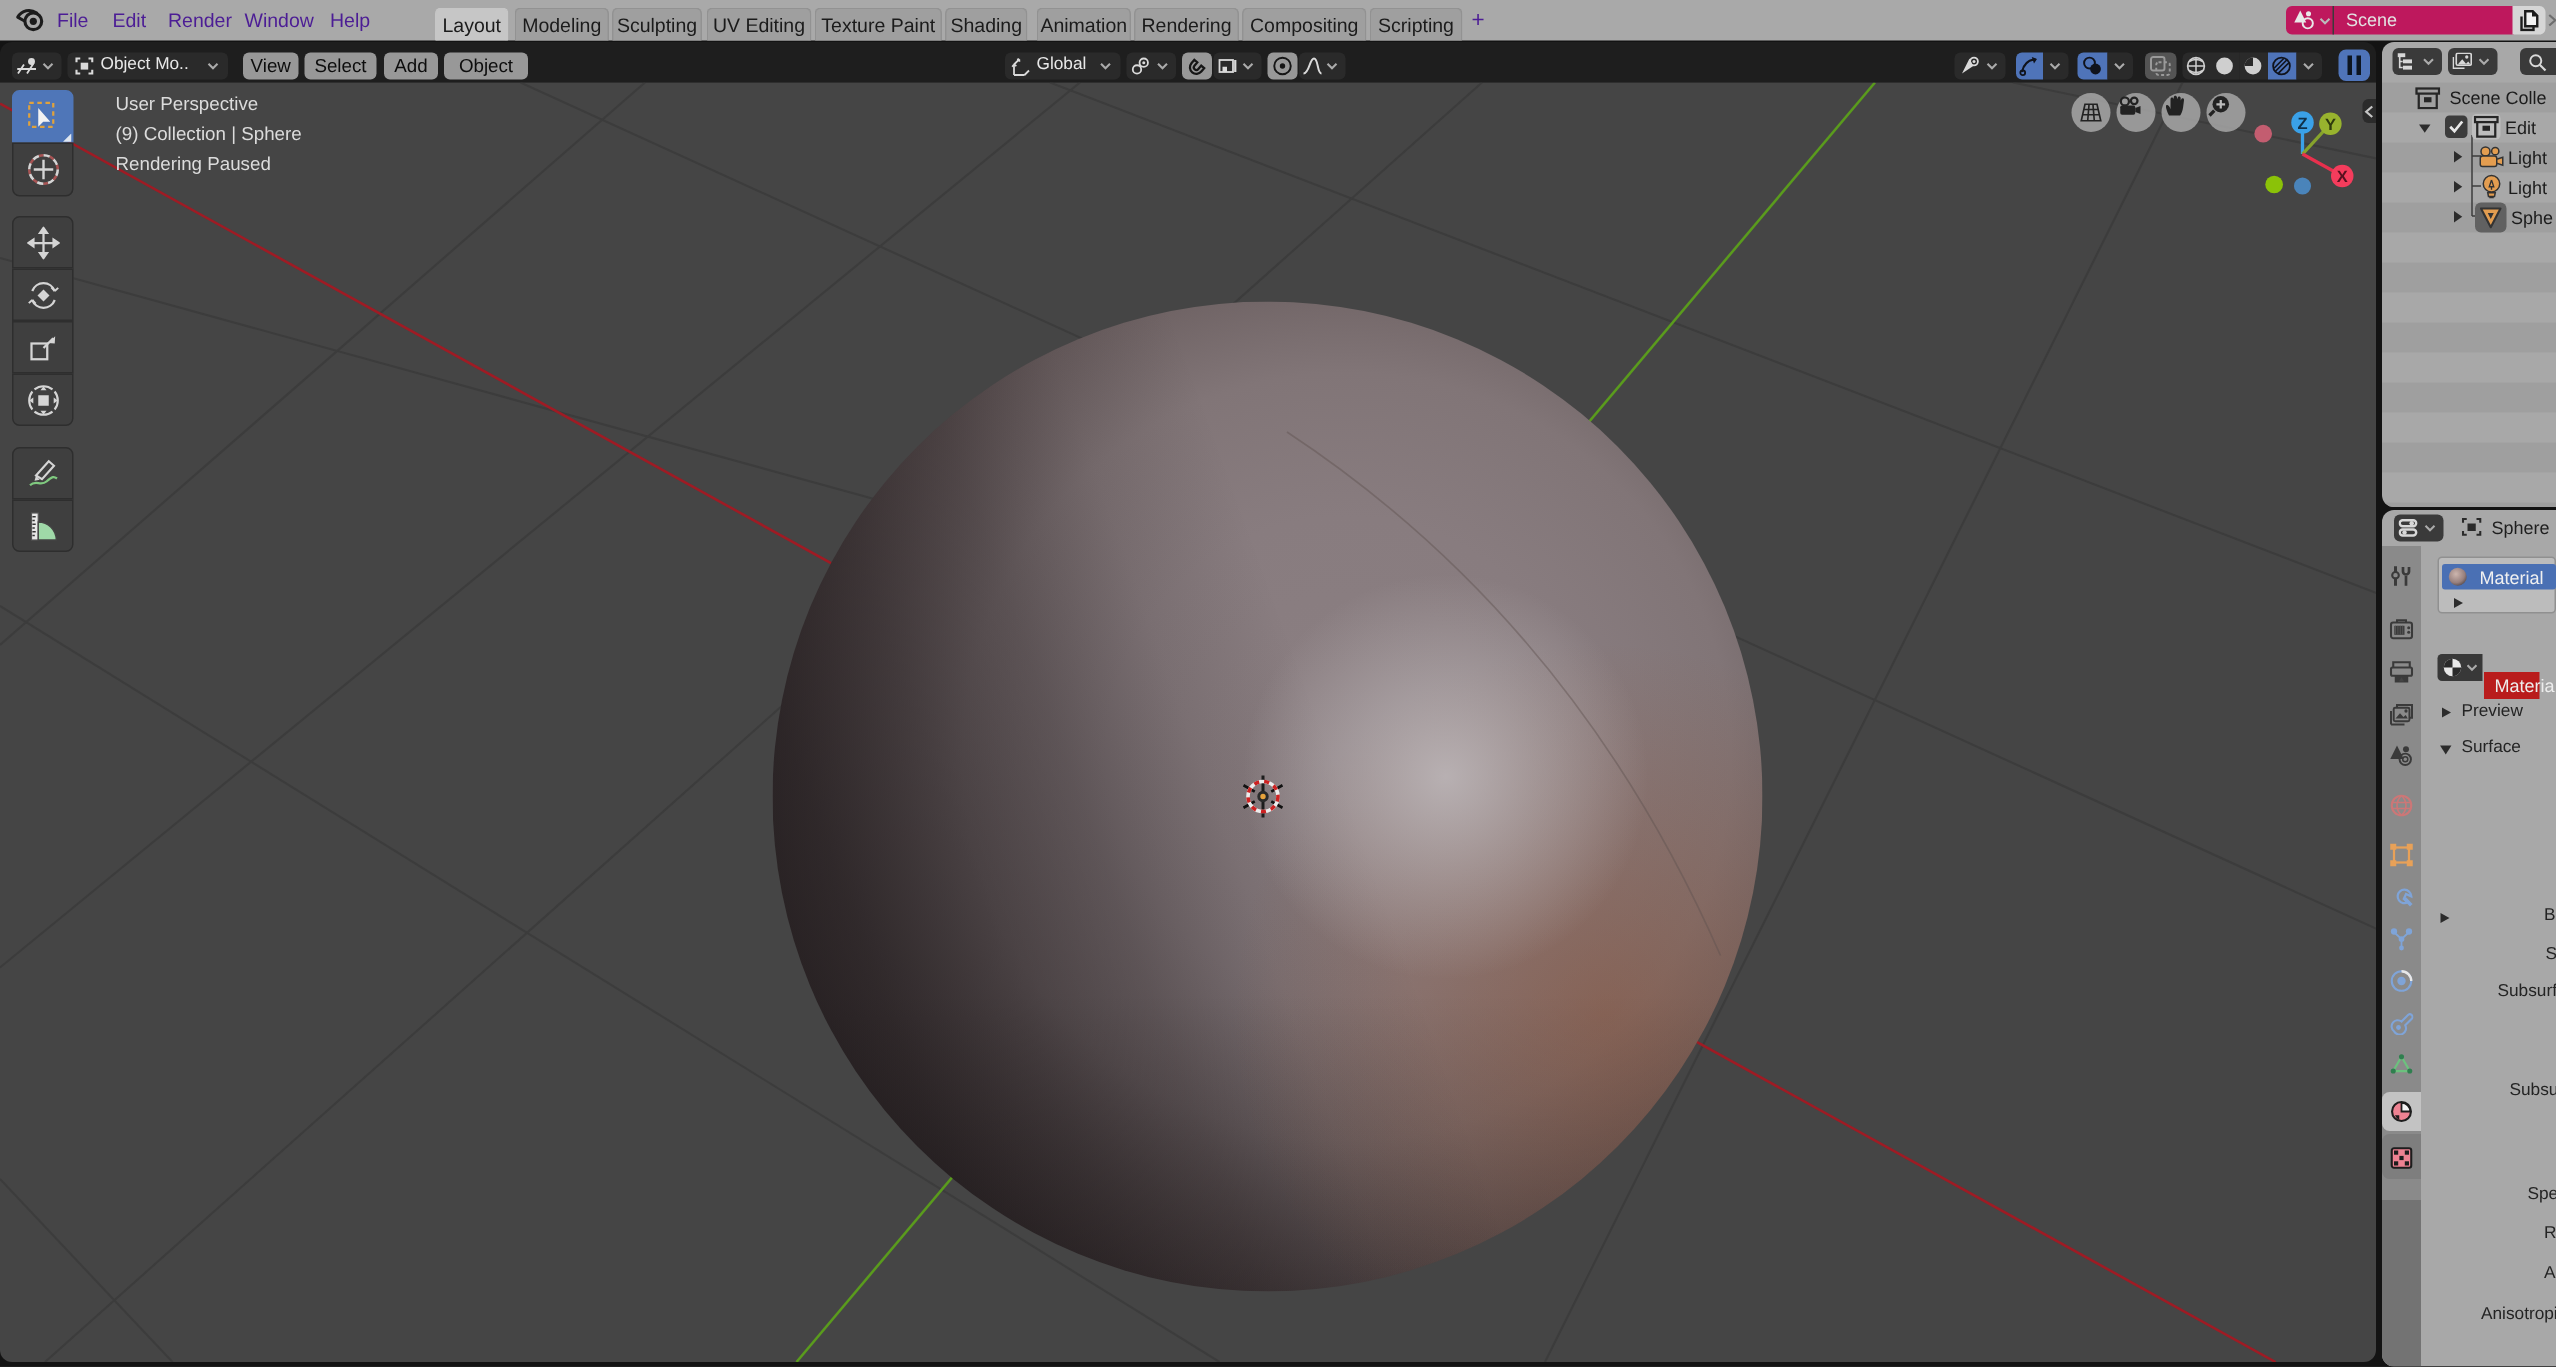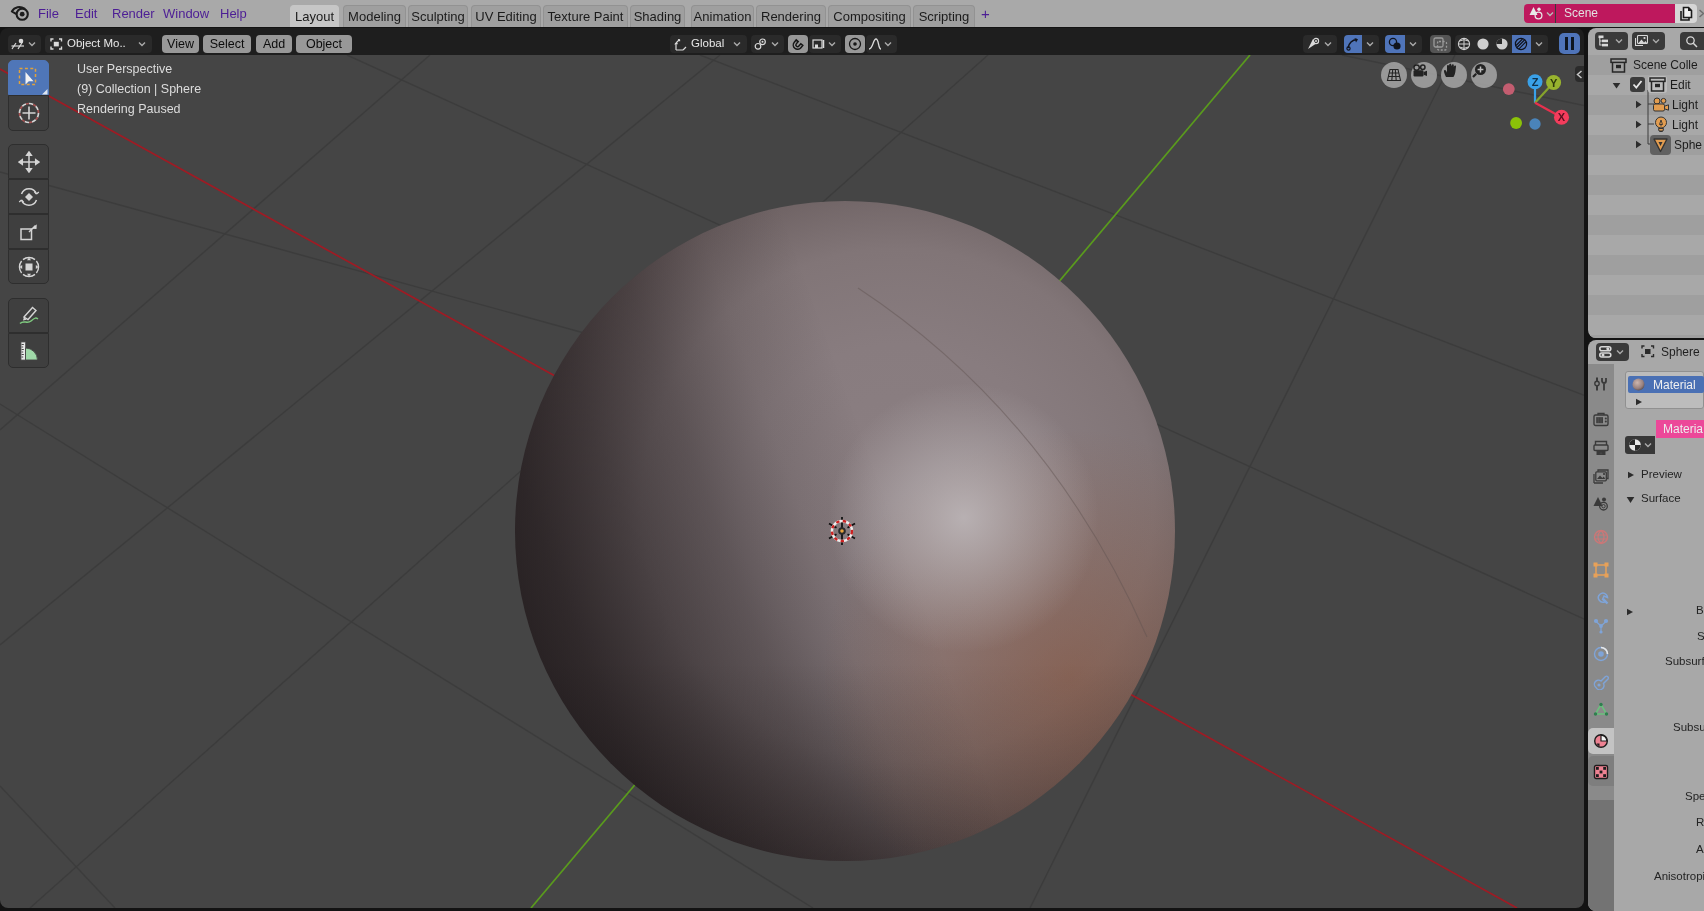--- a/index.html
+++ b/index.html
@@ -707,21 +707,21 @@
     <div class="abs" style="left:37px;top:96px;width:30px;height:18px;background:#383838;border-radius:3px 0 0 3px">
       <svg class="abs" style="left:3px;top:2px" width="14" height="14" viewBox="0 0 14 14">
         <circle cx="7" cy="7" r="5.8" fill="#e8e8e8"></circle>
         <path d="M7 7 L7 1.2 A5.8 5.8 0 0 0 1.2 7 Z" fill="#2a2a2a"></path>
         <path d="M7 7 L7 12.8 A5.8 5.8 0 0 0 12.8 7 Z" fill="#2a2a2a"></path>
       </svg>
       <svg class="abs" style="left:19px;top:6px" width="8" height="6" viewBox="0 0 8 6">
           <path d="M1 1.5 L4 4.5 L7 1.5" fill="none" stroke="#aaa" stroke-width="1.4"></path>
         </svg>
     </div>
-    <div class="abs" style="left:68px;top:80px;width:48px;height:18px;background:#ec4899">
+    <div class="abs" style="left:68px;top:108px;width:37px;height:18px;background:#b91c1c">
       <div class="abs" style="left:7px;top:2px;font-size:12px;color:#ededed">Materia</div>
     </div>
 
     <svg class="abs" style="left:39px;top:131px" width="9" height="8" viewBox="0 0 9 8">
         <path d="M1 0.7 L1 7.3 L7 4 Z" fill="#2c2c2c"></path>
       </svg>
     <div class="abs plabel" style="left:53px;top:128px">Preview</div>
     <svg class="abs" style="left:38px;top:156px" width="9" height="8" viewBox="0 0 9 8">
         <path d="M0.7 1 L8.3 1 L4.5 7 Z" fill="#2c2c2c"></path>
       </svg>

